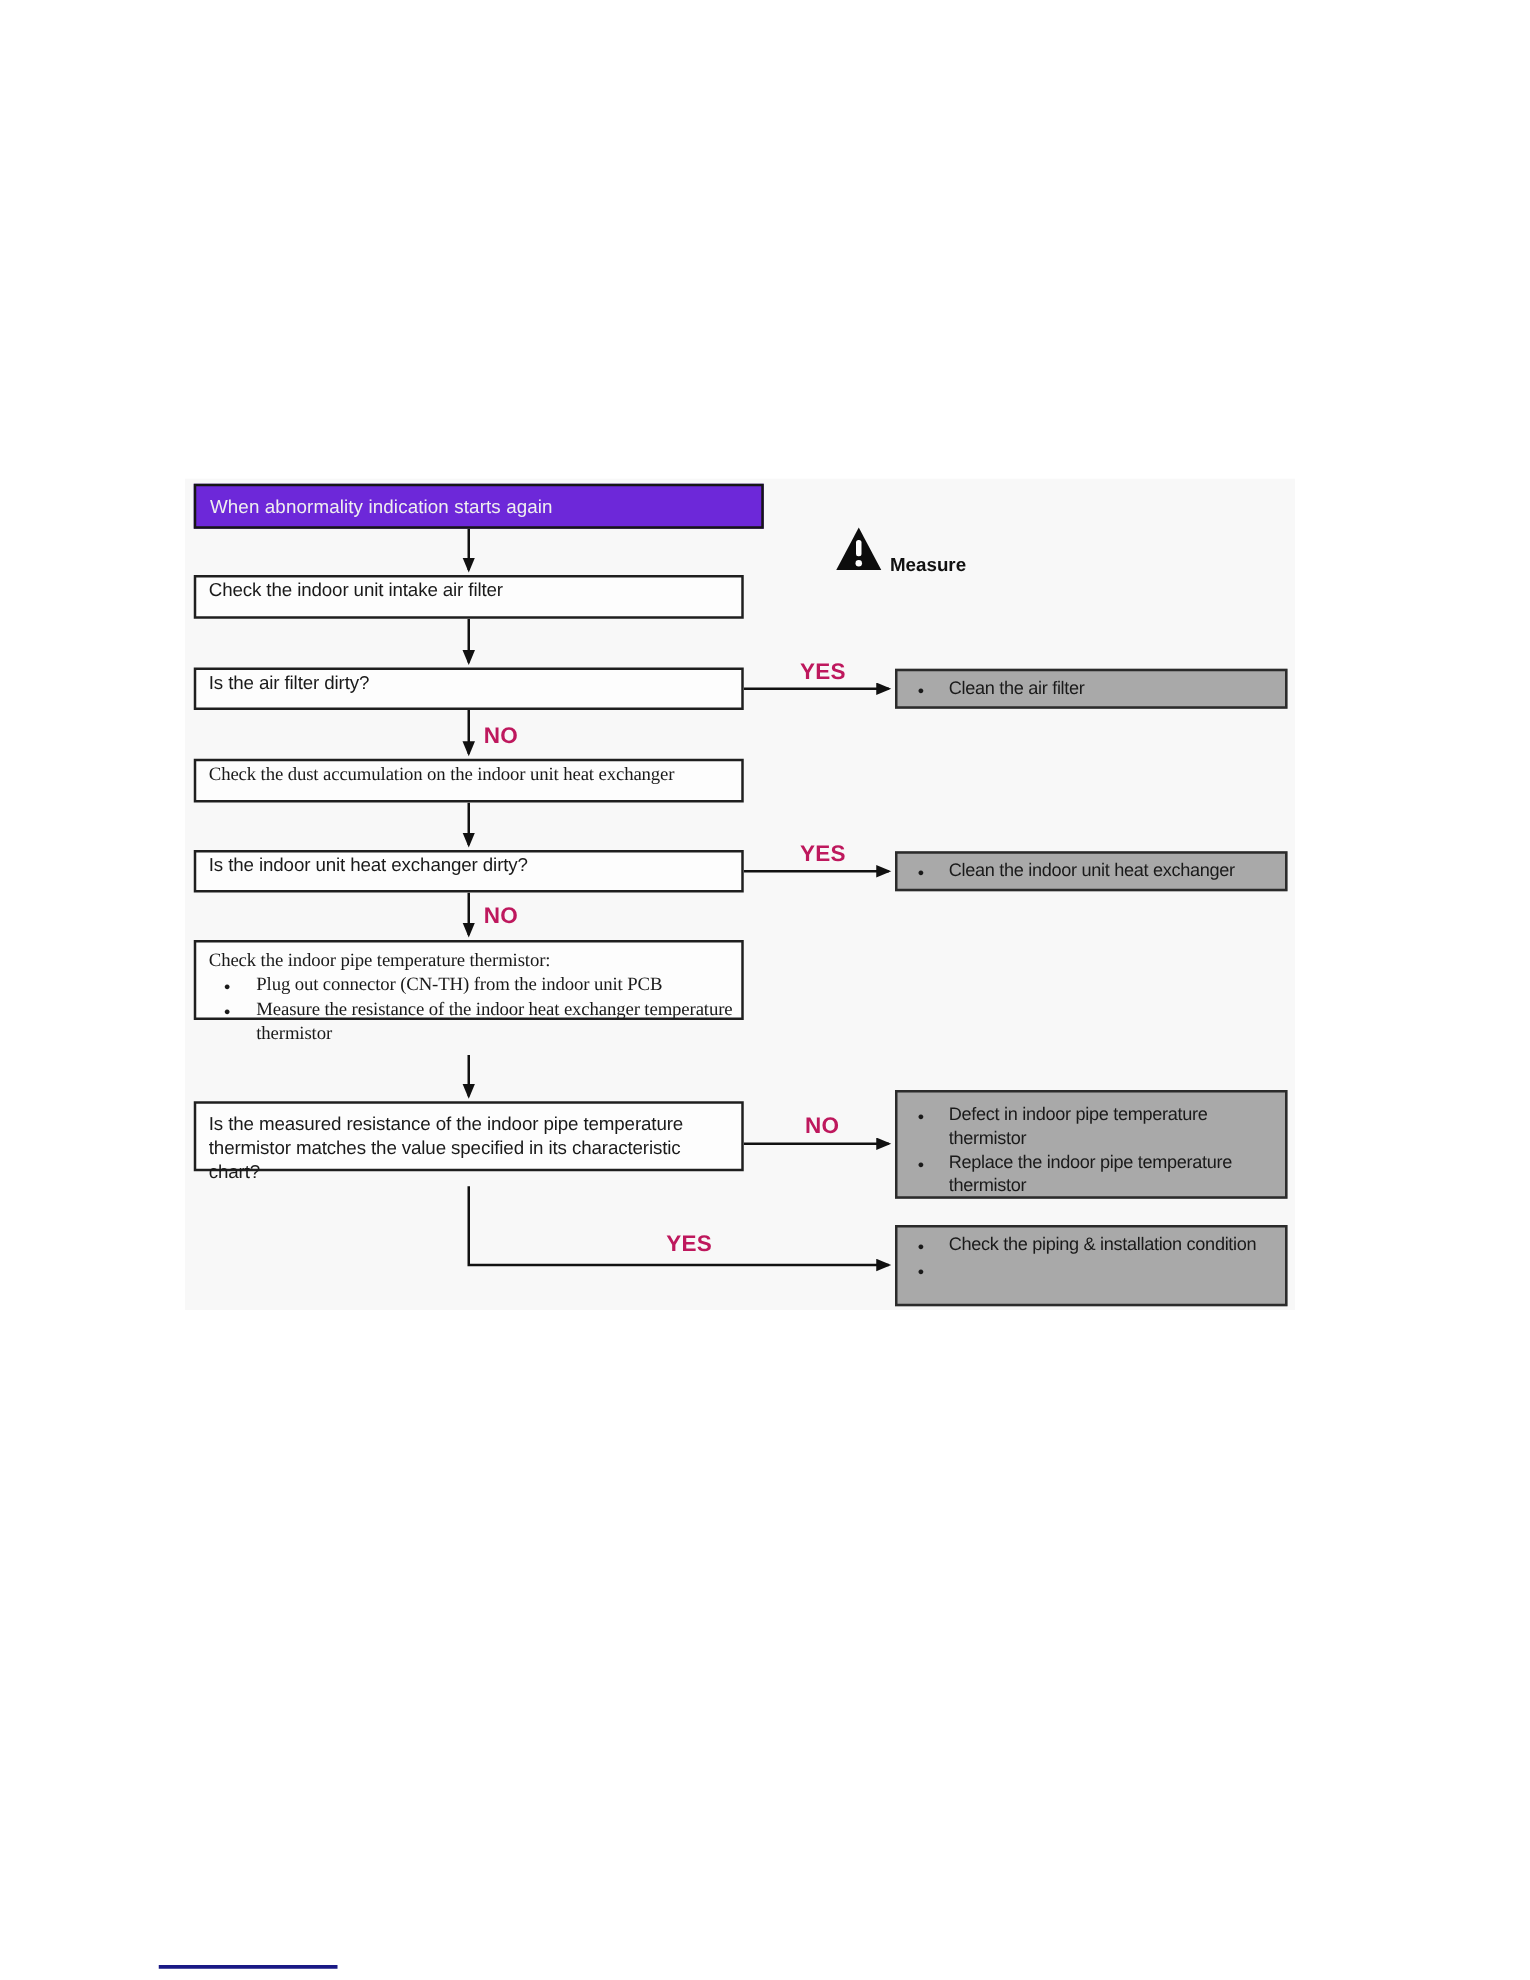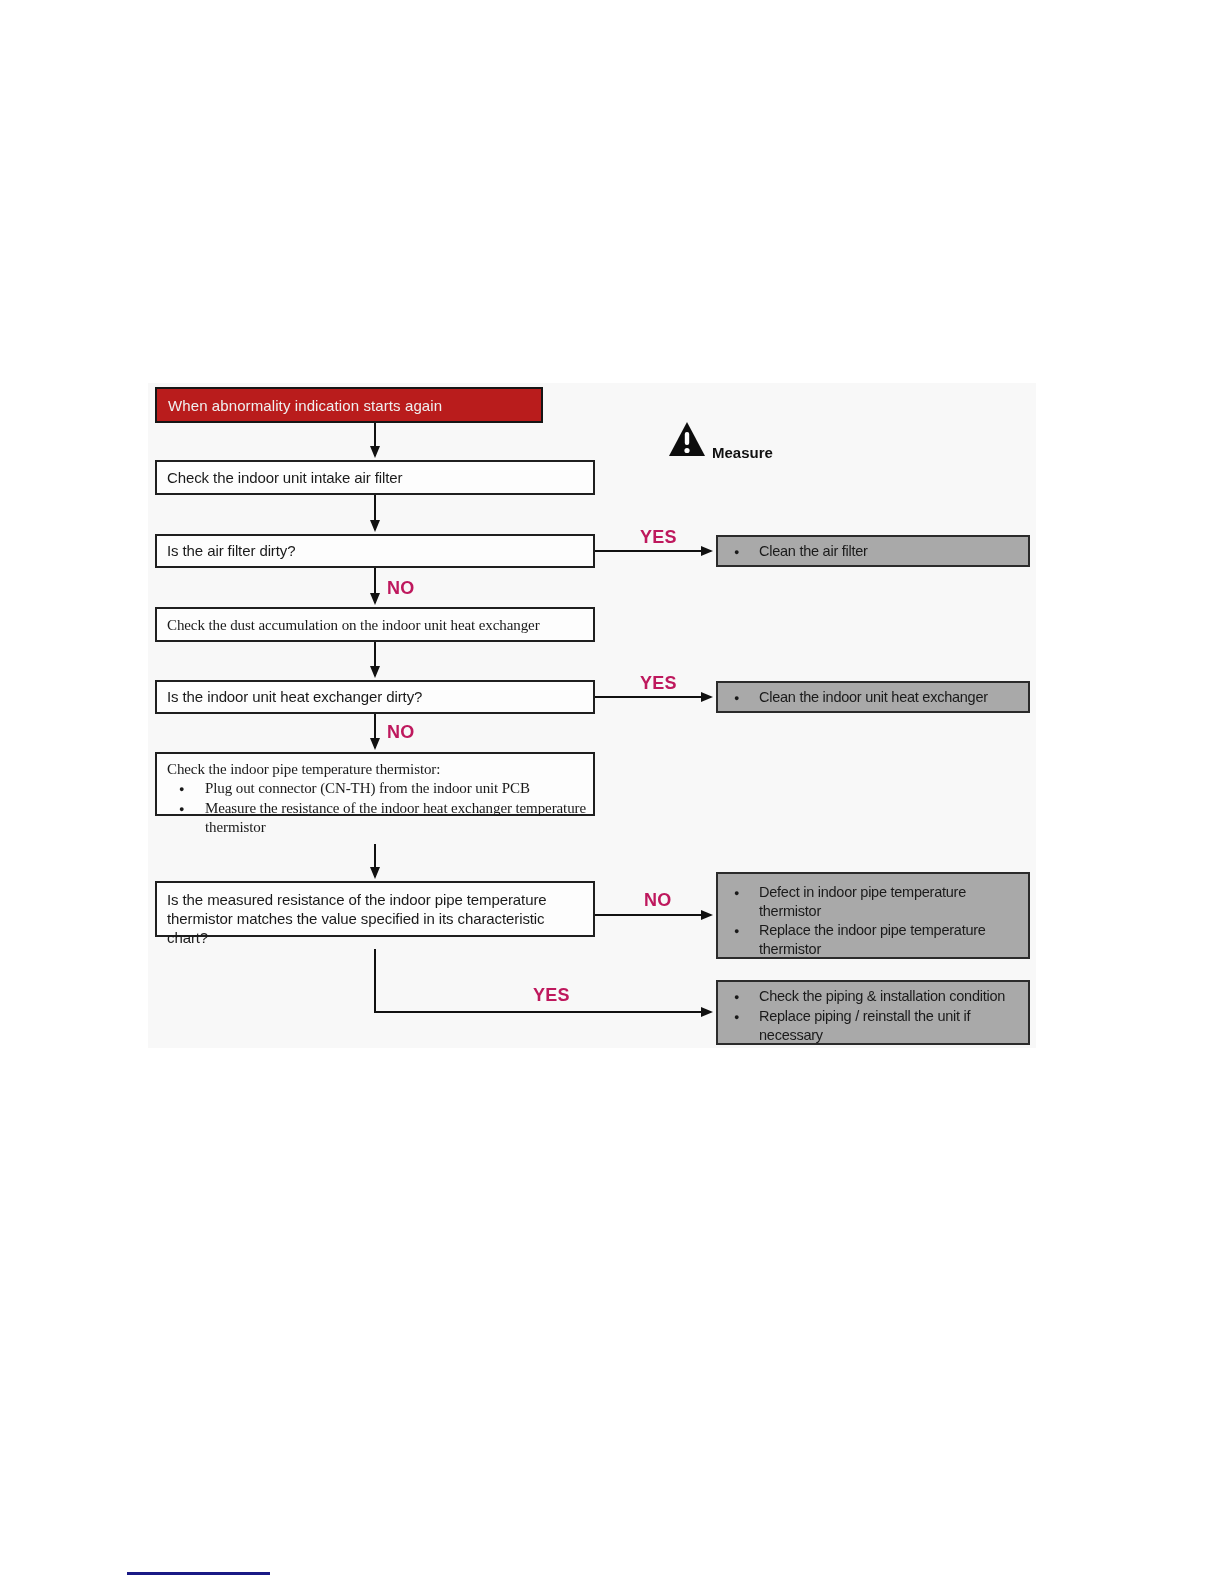--- a/index.html
+++ b/index.html
@@ -4,25 +4,25 @@
 <style>
   html,body{margin:0;padding:0;background:#ffffff;}
   .page{
     position:relative;width:1224px;height:1584px;background:#ffffff;overflow:hidden;
     font-family:"Liberation Sans", sans-serif;color:#1a1a1a;
   }
   .canvas{position:absolute;left:148px;top:383px;width:888px;height:665px;background:#f8f8f8;}
   .box{position:absolute;box-sizing:border-box;font-size:15px;letter-spacing:-0.1px;}
   .proc{
     left:155px;width:440px;background:#fdfdfd;border:2px solid #1f1f1f;
-    display:flex;align-items:center;padding:2px 4px 2px 10px;line-height:18px;
+    display:flex;align-items:flex-start;padding:2px 4px 2px 10px;line-height:18px;
   }
   .proc.multiline{align-items:flex-start;display:block;padding-top:6px;}
   .dark{
-    left:155px;top:387px;width:388px;height:36px;background:#b91c1c;border:2px solid #161616;
+    left:155px;top:387px;width:456px;height:36px;background:#6d28d9;border:2px solid #161616;
     color:#efefef;display:flex;align-items:center;padding-left:11px;box-sizing:border-box;
     font-size:15px;position:absolute;letter-spacing:0.1px;
   }
   .gray{
     left:716px;width:314px;background:#a9a9a9;border:2px solid #2b2b2b;
     padding:4px 4px 2px 0;font-size:14.5px;letter-spacing:-0.25px;line-height:19px;
   }
   .brow{display:flex;align-items:flex-start;}
   .dot{flex:0 0 25px;margin-left:16px;font-size:9px;line-height:19px;text-align:left;padding-top:1px;}
   .proc .dot{margin-left:12px;flex:0 0 26px;}
@@ -122,21 +122,20 @@
     </div>
   </div>
 
   <div class="box gray" style="top:980px;height:65px;padding-top:5px;">
     <div class="brow">
       <span class="dot">●</span>
       <span class="btxt">Check the piping &amp; installation condition</span>
     </div>
     <div class="brow">
       <span class="dot">●</span>
-      <span class="btxt">Replace piping / reinstall the unit if necessary</span>
     </div>
   </div>
 
   <div class="flowlabel" style="left:640px;top:527px;">YES</div>
   <div class="flowlabel" style="left:387px;top:578px;">NO</div>
   <div class="flowlabel" style="left:640px;top:673px;">YES</div>
   <div class="flowlabel" style="left:387px;top:722px;">NO</div>
   <div class="flowlabel" style="left:644px;top:890px;">NO</div>
   <div class="flowlabel" style="left:533px;top:985px;">YES</div>
 

